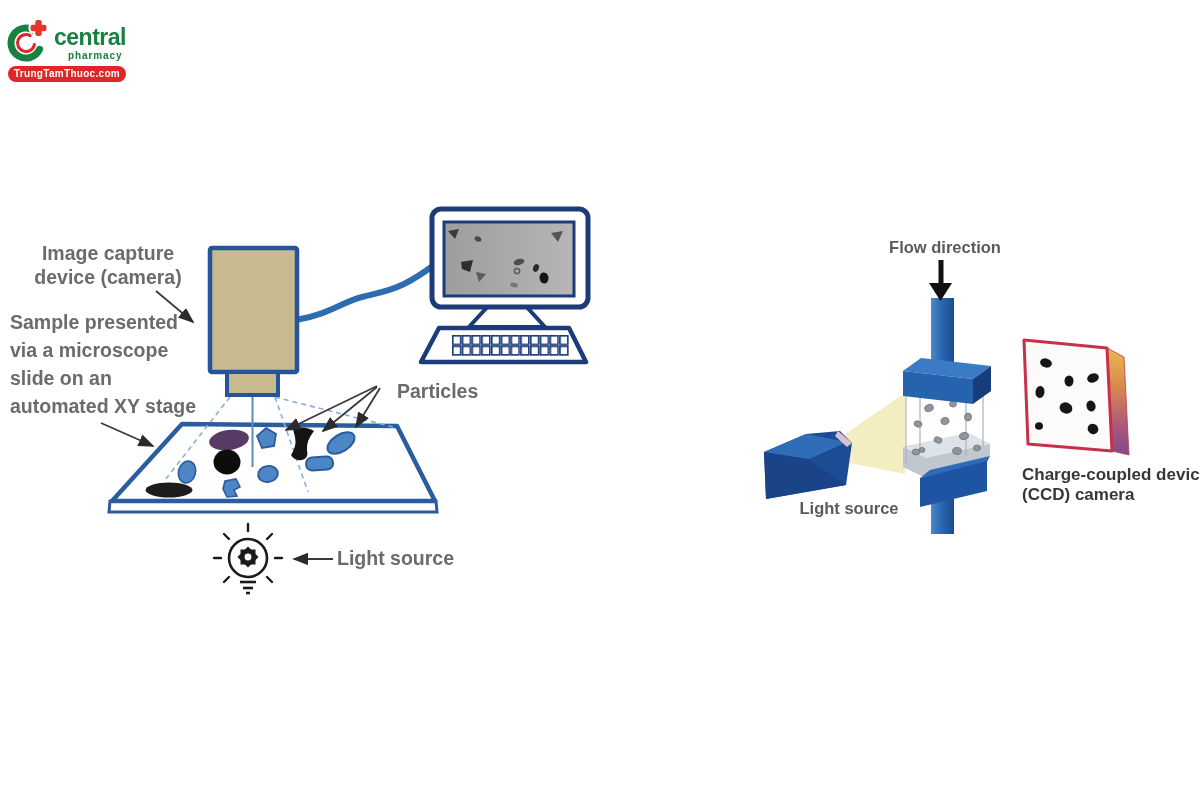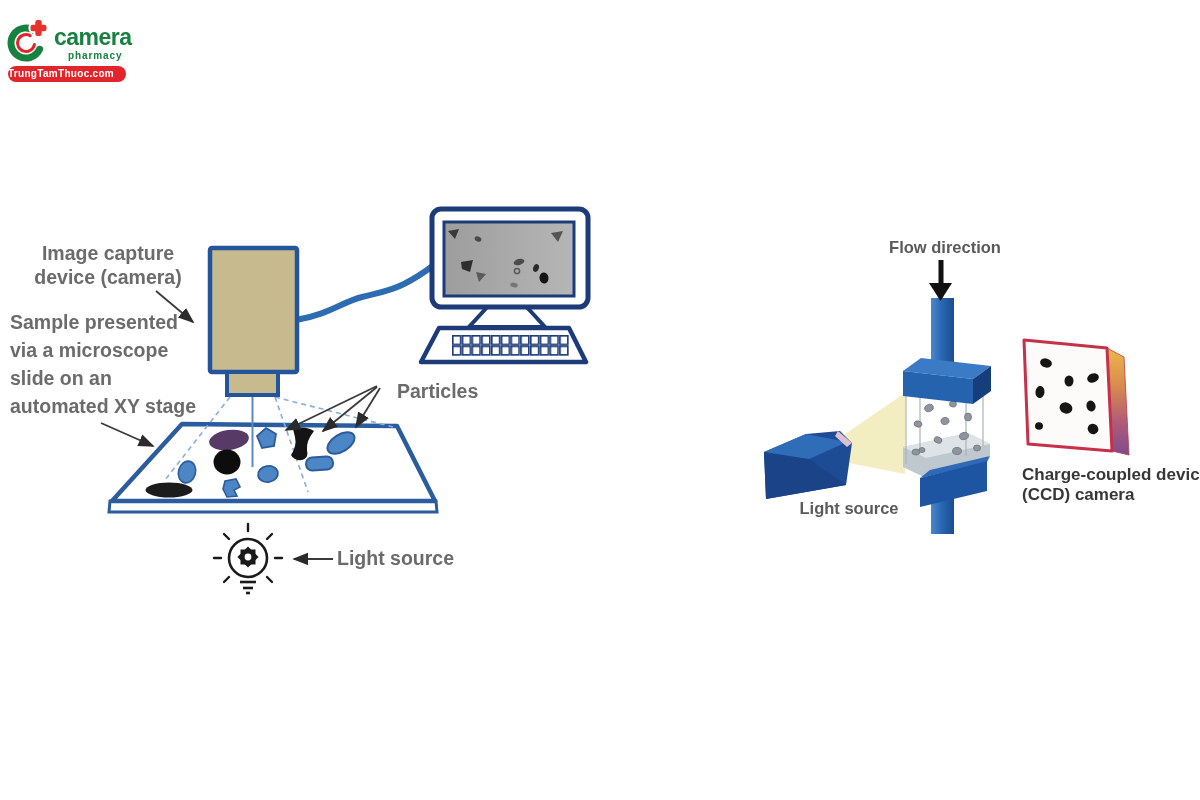--- a/index.html
+++ b/index.html
@@ -8,21 +8,21 @@
   .art{position:absolute;left:0;top:0;}
   
   .logo{position:absolute;left:0;top:0;width:140px;height:95px;}
   .logo .mark{position:absolute;left:6px;top:10px;}
   .logo .brand{position:absolute;left:54px;top:24px;font:700 23px "Liberation Sans",sans-serif;
                color:#17813f;letter-spacing:-0.5px;}
   .logo .sub{position:absolute;left:68px;top:50px;font:700 10px "Liberation Sans",sans-serif;
              color:#17813f;letter-spacing:0.9px;}
   .logo .banner{position:absolute;left:8px;top:66px;width:118px;height:16px;border-radius:8px;
                 background:#e2242b;color:#ffffff;font:700 10px/16px "Liberation Sans",sans-serif;
-                text-align:left;letter-spacing:0.3px;}
+                text-align:center;letter-spacing:0.3px;}
   
   .lbl{font:600 19.5px "Liberation Sans",sans-serif;fill:#6b6b6b;}
   .lblR{font:600 16.5px "Liberation Sans",sans-serif;fill:#5a5a5a;}
   .lblCCD{font:700 17px "Liberation Sans",sans-serif;fill:#373737;}
 </style>
 </head>
 <body>
 
 <div class="canvas">
 
@@ -30,21 +30,21 @@
     <svg class="mark" width="52" height="56" viewBox="0 0 52 56">
       <path d="M33.6,39.3 A15,15 0 1 1 29.6,21.5" fill="none" stroke="#17813f" stroke-width="7" stroke-linecap="round"></path>
       <path d="M28.4,34.5 A8.5,8.5 0 1 1 24.2,25.6" fill="none" stroke="#e2242b" stroke-width="3" stroke-linecap="round"></path>
       <g>
         <rect x="24.5" y="14.8" width="16" height="6.4" rx="2.2" fill="none" stroke="#ffffff" stroke-width="4"></rect>
         <rect x="29.3" y="10" width="6.4" height="16" rx="2.2" fill="none" stroke="#ffffff" stroke-width="4"></rect>
         <rect x="24.5" y="14.8" width="16" height="6.4" rx="2.2" fill="#e8332d"></rect>
         <rect x="29.3" y="10" width="6.4" height="16" rx="2.2" fill="#e8332d"></rect>
       </g>
     </svg>
-    <div class="brand">camera</div>
+    <div class="brand">central</div>
     <div class="sub">pharmacy</div>
     <div class="banner">TrungTamThuoc.com</div>
   </div>
 
   <svg class="art" width="1200" height="800" viewBox="0 0 1200 800">
     <defs>
       <marker id="ah" markerWidth="10" markerHeight="8" refX="8" refY="3.5" orient="auto">
         <path d="M0,0 L9,3.5 L0,7 Z" fill="#2b2b2b"></path>
       </marker>
       <linearGradient id="screenG" x1="0" y1="0" x2="1" y2="0">

